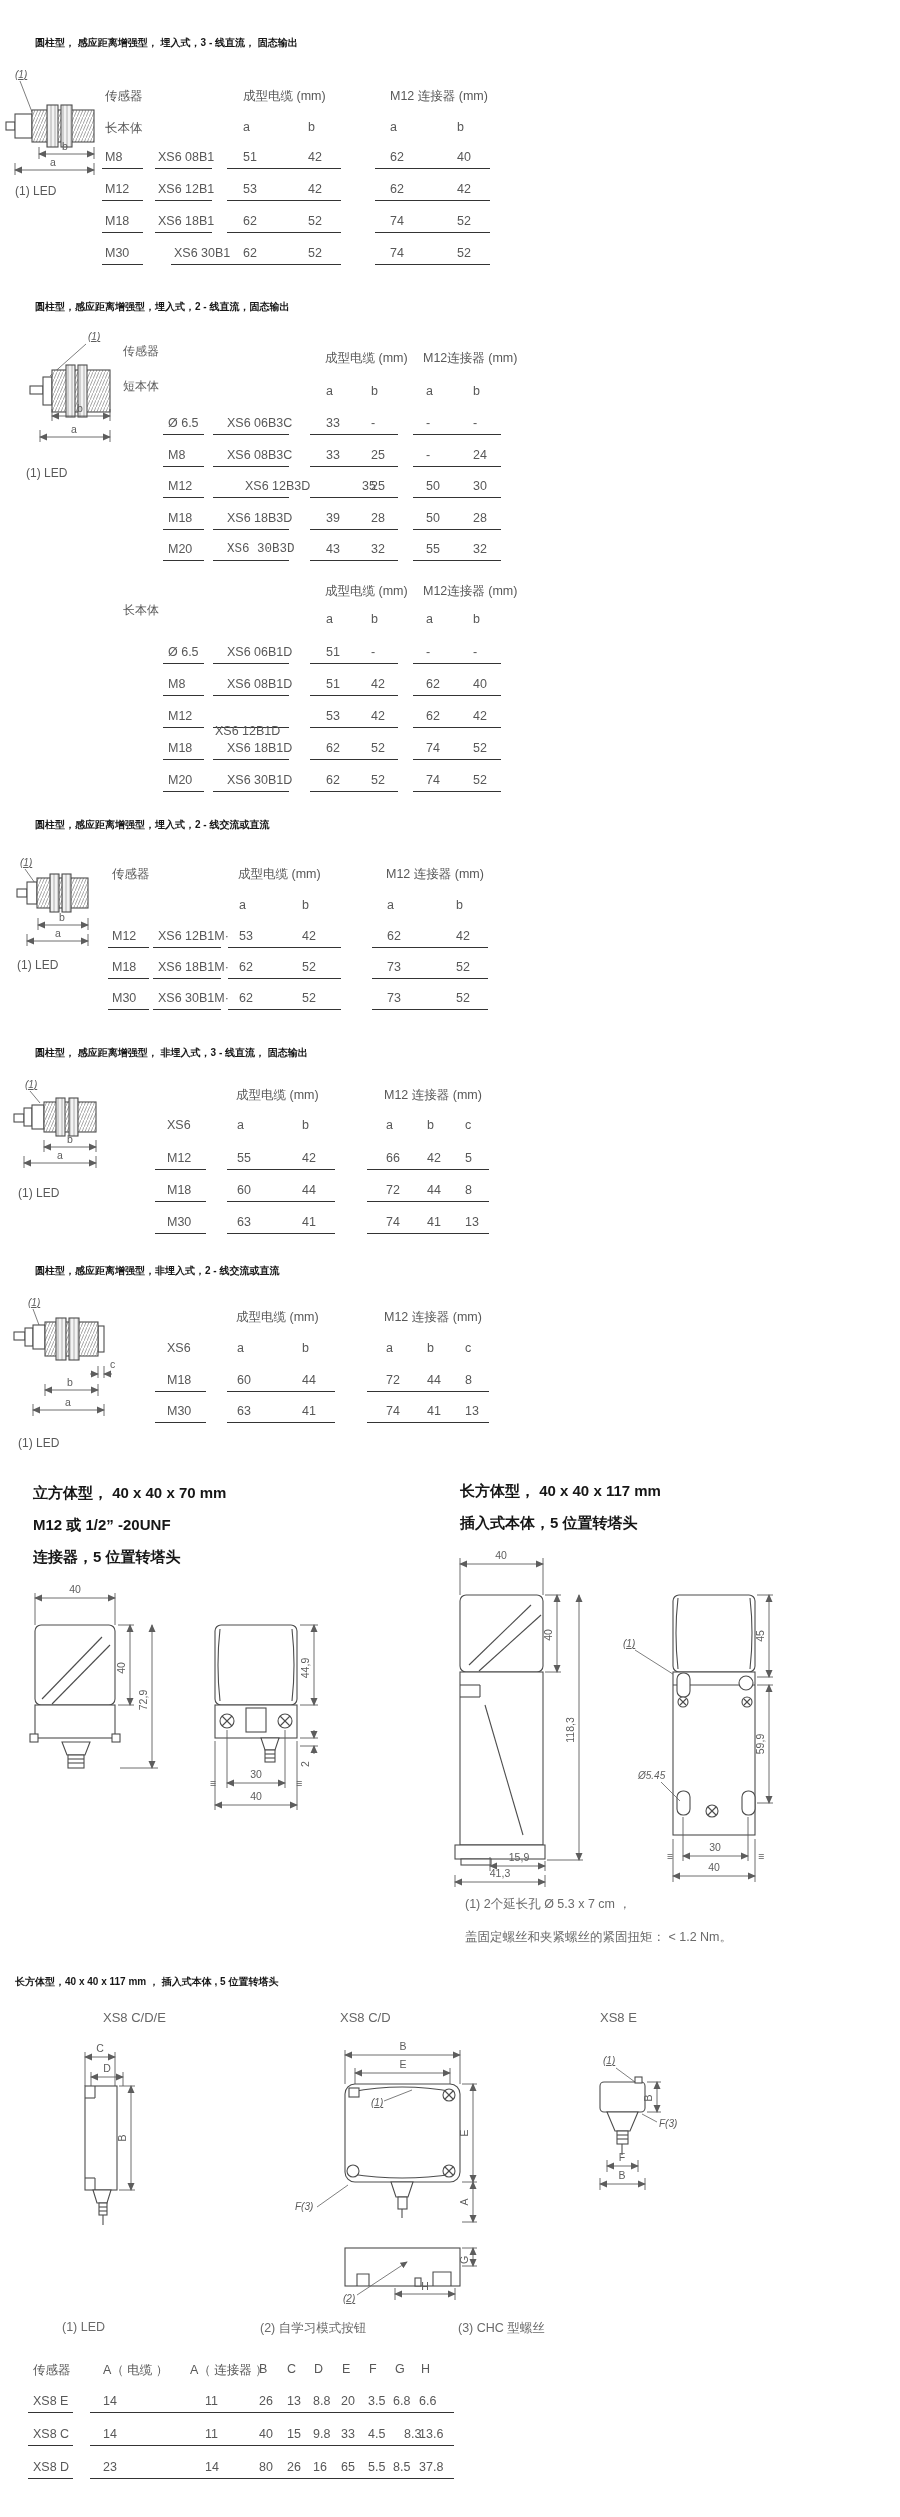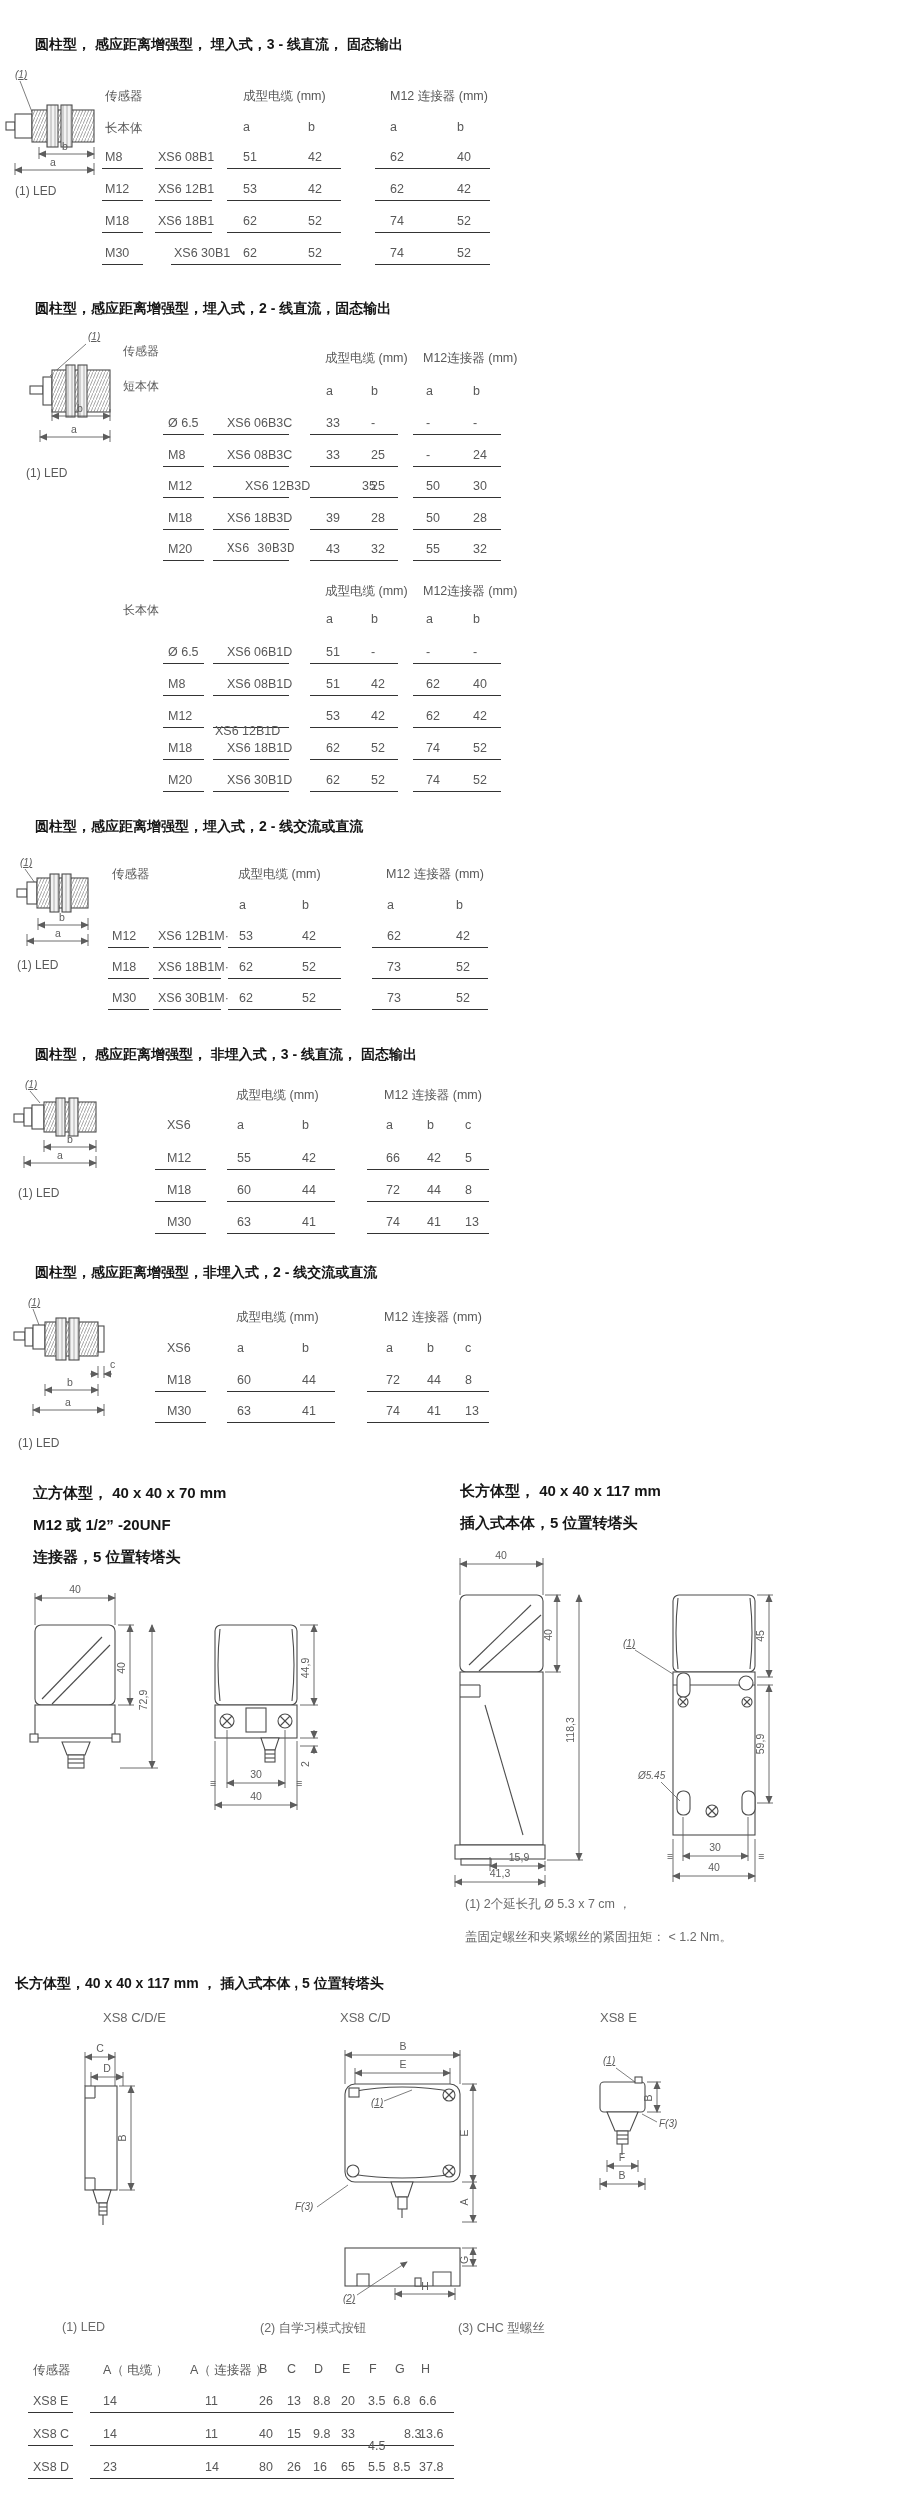--- a/index.html
+++ b/index.html
@@ -1,18 +1,18 @@
 <!DOCTYPE html>
 <html><head>
 <meta charset="utf-8">
 <style>
   html,body{margin:0;padding:0;background:#fff}
   .page{position:relative;width:900px;height:2517px;background:#fff;overflow:hidden;
         font-family:"Liberation Sans","DejaVu Sans",sans-serif;color:#595959}
-  .sec-title{position:absolute;font-size:14px;font-weight:bold;color:#161616;white-space:nowrap;margin:0}
+  .sec-title{position:absolute;font-size:10px;font-weight:bold;color:#161616;white-space:nowrap;margin:0}
   .h6{font-size:15px}
   .lbl{position:absolute;font-size:12px;color:#595959;white-space:nowrap}
   .note{position:absolute;font-size:12.5px;color:#6a6a6a;white-space:nowrap}
   .variant{position:absolute;font-size:13px;color:#666;white-space:nowrap}
   .tbl{position:absolute;font-size:12.5px;color:#585858}
   .tbl .hd{position:absolute;white-space:nowrap}
   .grp{position:absolute;height:18px;border-bottom:1.6px solid #343434}
   .grp span{position:absolute;top:0;white-space:nowrap}
   svg.draw{position:absolute;overflow:visible}
   svg .o rect,svg .o path,svg .o circle,svg .o line{fill:#fff;stroke:#4d4d4d;stroke-width:1.1}
@@ -845,21 +845,21 @@
       <div class="grp" style="left: -5px; top: 67px; width: 45px;">
         <span style="left: 5px;">XS8 C</span>
       </div>
       <div class="grp" style="left: 57px; top: 67px; width: 364px;">
         <span style="left: 13px;">14</span>
         <span style="left: 115px;">11</span>
         <span style="left: 169px;">40</span>
         <span style="left: 197px;">15</span>
         <span style="left: 223px;">9.8</span>
         <span style="left: 251px;">33</span>
-        <span style="left: 278px; margin-top: 12px;">4.5</span>
+        <span style="left: 278px;">4.5</span>
         <span style="left: 314px;">8.3</span>
         <span style="left: 329px;">13.6</span>
       </div>
       <div class="grp" style="left: -5px; top: 100px; width: 45px;">
         <span style="left: 5px;">XS8 D</span>
       </div>
       <div class="grp" style="left: 57px; top: 100px; width: 364px;">
         <span style="left: 13px;">23</span>
         <span style="left: 115px;">14</span>
         <span style="left: 169px;">80</span>

